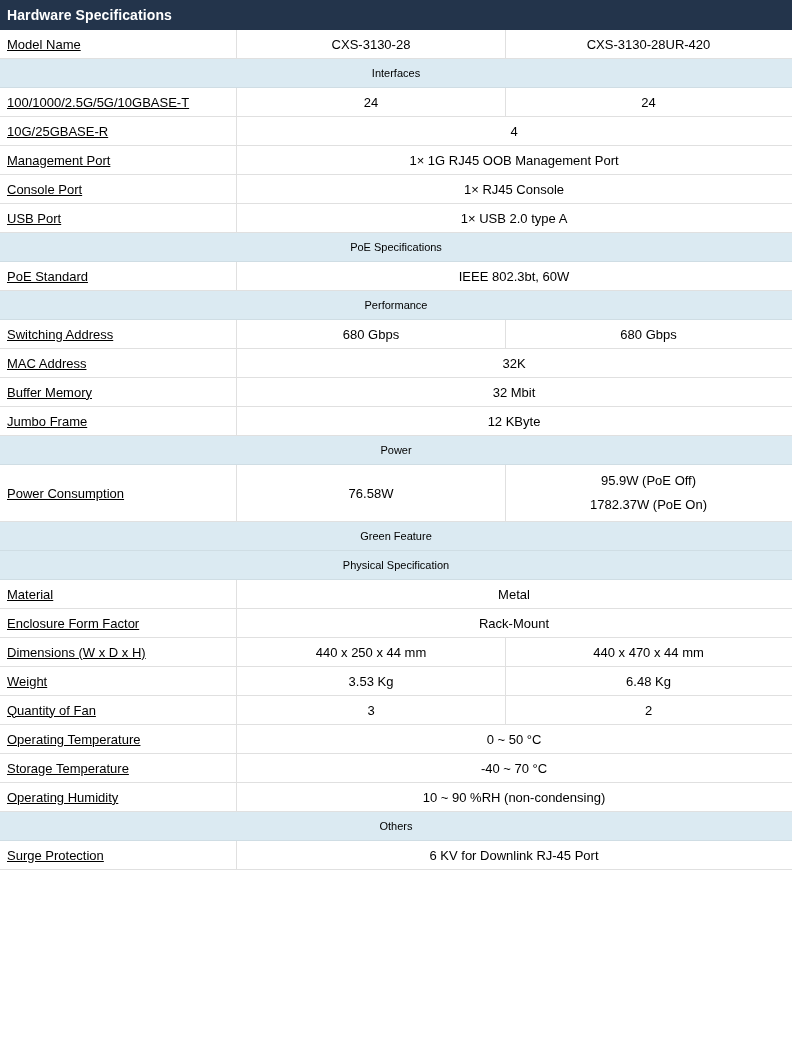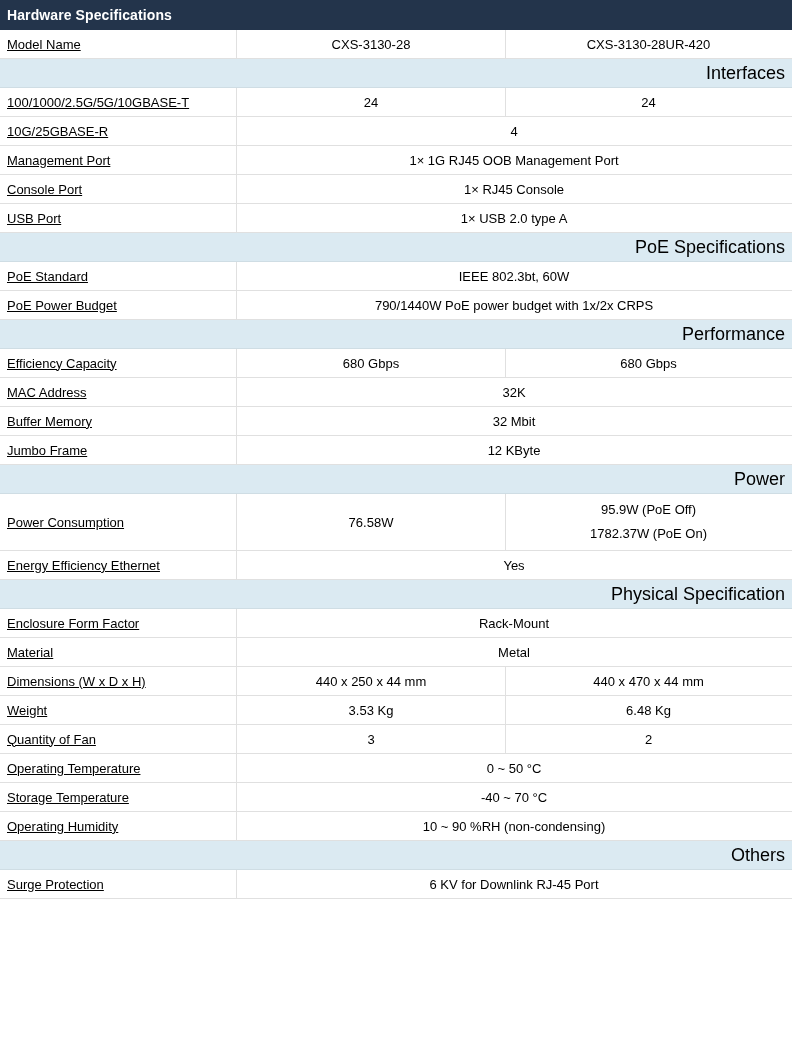--- a/index.html
+++ b/index.html
@@ -41,22 +41,22 @@
   }
 
   
   tr.section-row td {
     background: #dbeaf2;
     height: 28px;
     padding: 0 6px;
     border: 1px solid #cfdde4;
     border-left-color: #dbeaf2;
     border-right-color: #dbeaf2;
-    text-align: right;
-    font-size: 18px;
+    text-align: center;
+    font-size: 11px;
   }
 
   
   tr.data-row td {
     height: 28px;
     background: #ffffff;
     border: 1px solid #e0e0e0;
     padding: 0 6px;
     font-size: 13px;
     vertical-align: middle;
@@ -121,29 +121,25 @@
         <td class="label">USB Port</td>
         <td class="val val-last" colspan="2">1× USB 2.0 type A</td>
       </tr>
       <tr class="section-row">
         <td colspan="3">PoE Specifications</td>
       </tr>
       <tr class="data-row">
         <td class="label">PoE Standard</td>
         <td class="val val-last" colspan="2">IEEE 802.3bt, 60W</td>
       </tr>
-      <tr class="data-row">
-        <td class="label">PoE Power Budget</td>
-        <td class="val val-last" colspan="2">790/1440W PoE power budget with 1x/2x CRPS</td>
-      </tr>
       <tr class="section-row">
         <td colspan="3">Performance</td>
       </tr>
       <tr class="data-row">
-        <td class="label">Efficiency Capacity</td>
+        <td class="label">Switching Address</td>
         <td class="val">680 Gbps</td>
         <td class="val val-last">680 Gbps</td>
       </tr>
       <tr class="data-row">
         <td class="label">MAC Address</td>
         <td class="val val-last" colspan="2">32K</td>
       </tr>
       <tr class="data-row">
         <td class="label">Buffer Memory</td>
         <td class="val val-last" colspan="2">32 Mbit</td>
@@ -156,34 +152,33 @@
         <td colspan="3">Power</td>
       </tr>
       <tr class="data-row tall-row">
         <td class="label">Power Consumption</td>
         <td class="val">76.58W</td>
         <td class="val val-last">
           <span class="stack-line">95.9W (PoE Off)</span>
           <span class="stack-line">1782.37W (PoE On)</span>
         </td>
       </tr>
-      <tr class="data-row">
-        <td class="label">Energy Efficiency Ethernet</td>
-        <td class="val val-last" colspan="2">Yes</td>
+      <tr class="section-row">
+        <td colspan="3">Green Feature</td>
       </tr>
       <tr class="section-row">
         <td colspan="3">Physical Specification</td>
+      </tr>
+      <tr class="data-row">
+        <td class="label">Material</td>
+        <td class="val val-last" colspan="2">Metal</td>
       </tr>
       <tr class="data-row">
         <td class="label">Enclosure Form Factor</td>
         <td class="val val-last" colspan="2">Rack-Mount</td>
-      </tr>
-      <tr class="data-row">
-        <td class="label">Material</td>
-        <td class="val val-last" colspan="2">Metal</td>
       </tr>
       <tr class="data-row">
         <td class="label">Dimensions (W x D x H)</td>
         <td class="val">440 x 250 x 44 mm</td>
         <td class="val val-last">440 x 470 x 44 mm</td>
       </tr>
       <tr class="data-row">
         <td class="label">Weight</td>
         <td class="val">3.53 Kg</td>
         <td class="val val-last">6.48 Kg</td>

